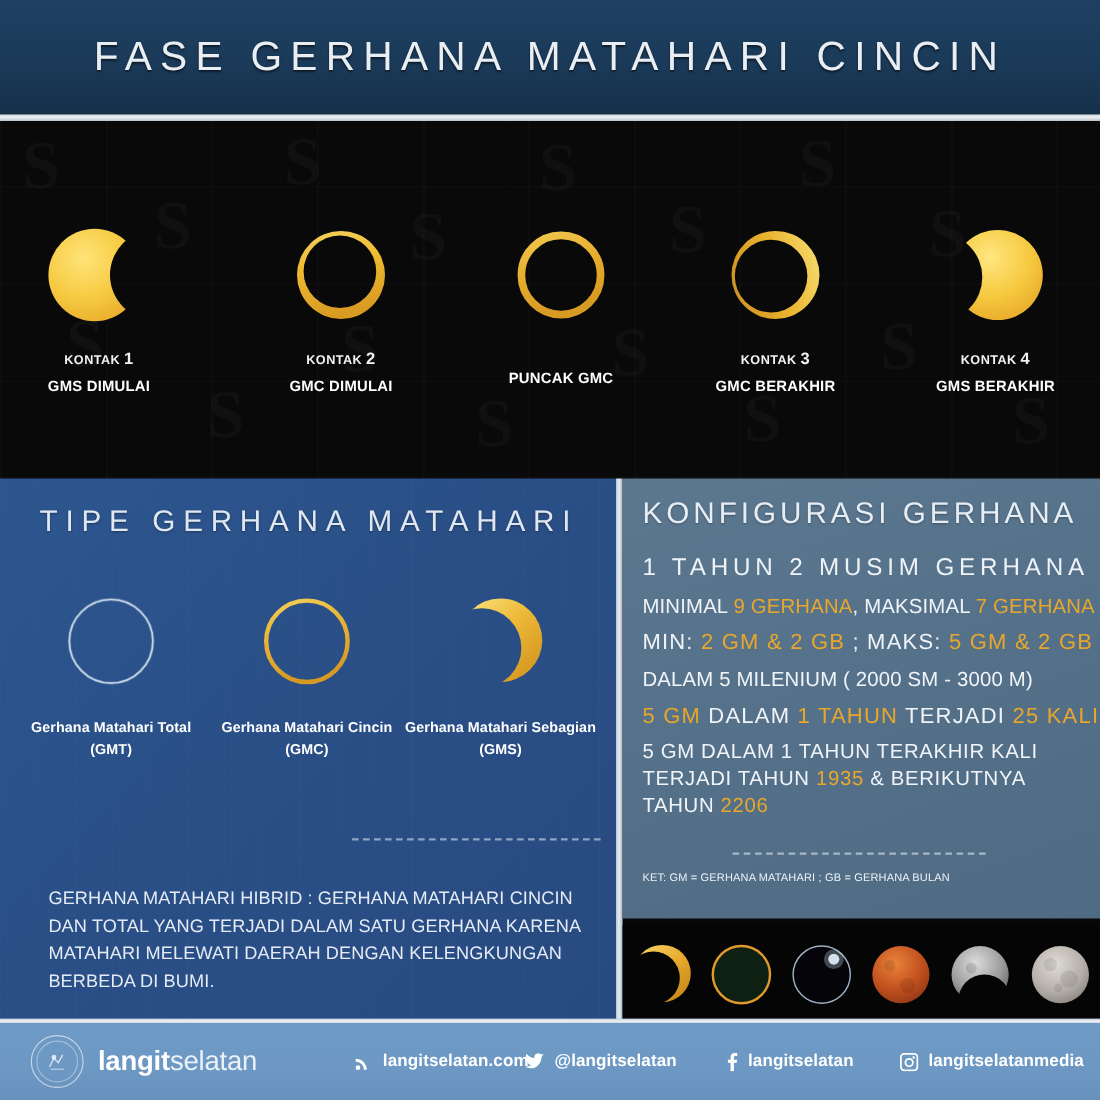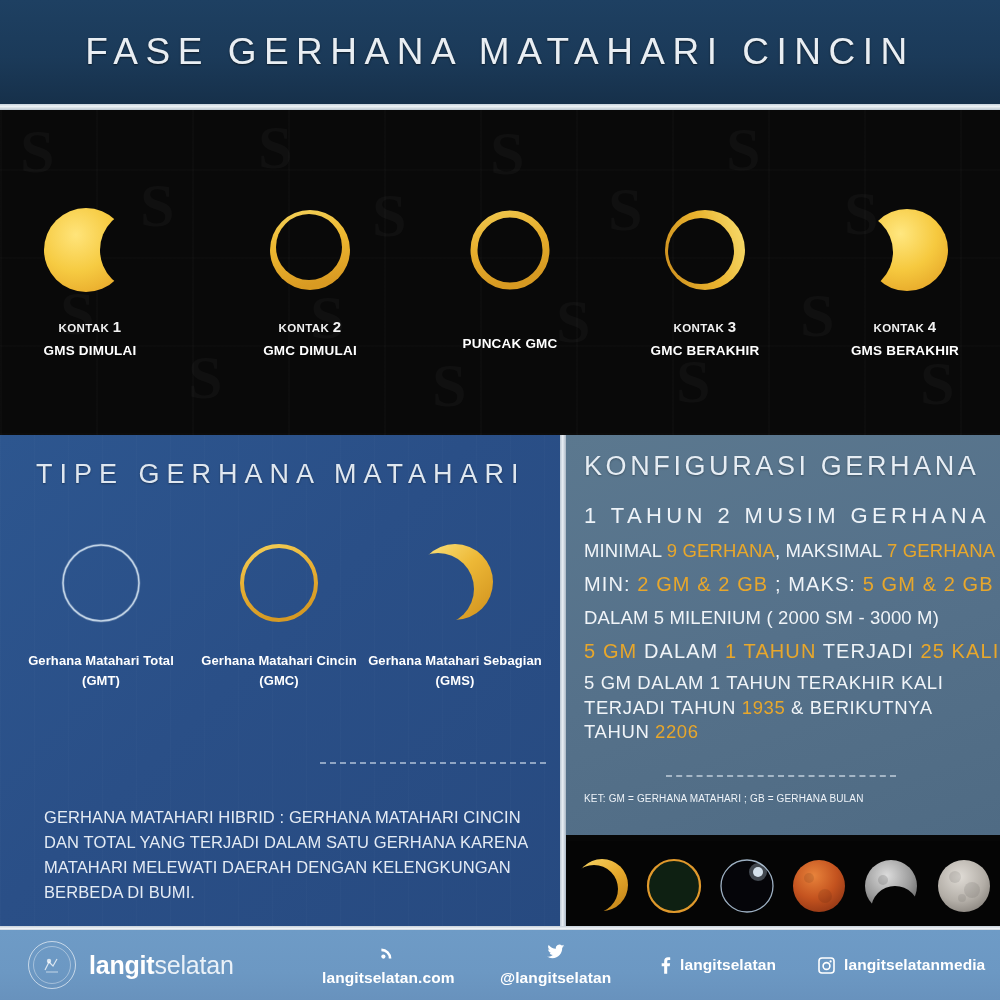--- a/index.html
+++ b/index.html
@@ -484,32 +484,32 @@
           <path d="M10 22 L14 14 L18 18 L22 11" stroke="#ffffff" stroke-width="1.2" fill="none" opacity=".75"></path>
           <circle cx="14" cy="13" r="2.2" fill="#ffffff" opacity=".75"></circle>
           <path d="M11 24 h12" stroke="#ffffff" stroke-width="1" opacity=".6"></path>
         </svg>
       </div>
       <div id="brand-text">
         <span class="b">langit</span><span class="l">selatan</span>
       </div>
     </div>
 
-    <div class="social" style="left:322px;flex-direction:column;">
+    <div class="social" style="left:322px;">
       <span class="ic">
         <svg width="17" height="17" viewBox="0 0 17 17">
           <circle cx="3.4" cy="13.6" r="2.1" fill="#fff"></circle>
           <path d="M1.4 8.2a7.4 7.4 0 0 1 7.4 7.4h2.6A10 10 0 0 0 1.4 5.6z" fill="#fff"></path>
           <path d="M1.4 2.5A13.1 13.1 0 0 1 14.5 15.6h2.2A15.3 15.3 0 0 0 1.4 0.3z" fill="#fff" opacity=".0"></path>
         </svg>
       </span>
       <span>langitselatan.com</span>
     </div>
 
-    <div class="social" style="left:500px;flex-direction:column;">
+    <div class="social" style="left:477px;">
       <span class="ic">
         <svg width="18" height="16" viewBox="0 0 18 16">
           <path d="M17.5 2.1c-.6.3-1.3.5-2 .6.7-.4 1.3-1.1 1.5-1.9-.7.4-1.4.7-2.2.8A3.5 3.5 0 0 0 8.9 4.8 9.9 9.9 0 0 1 1.7.9a3.5 3.5 0 0 0 1.1 4.7c-.6 0-1.1-.2-1.6-.4a3.5 3.5 0 0 0 2.8 3.4c-.5.2-1 .2-1.5.1a3.5 3.5 0 0 0 3.3 2.4A7 7 0 0 1 0 12.6a9.9 9.9 0 0 0 5.3 1.6c6.4 0 9.9-5.3 9.9-9.9v-.5c.7-.5 1.3-1.1 1.8-1.8z" fill="#fff"></path>
         </svg>
       </span>
       <span>@langitselatan</span>
     </div>
 
     <div class="social" style="left:660px;">
       <span class="ic">

